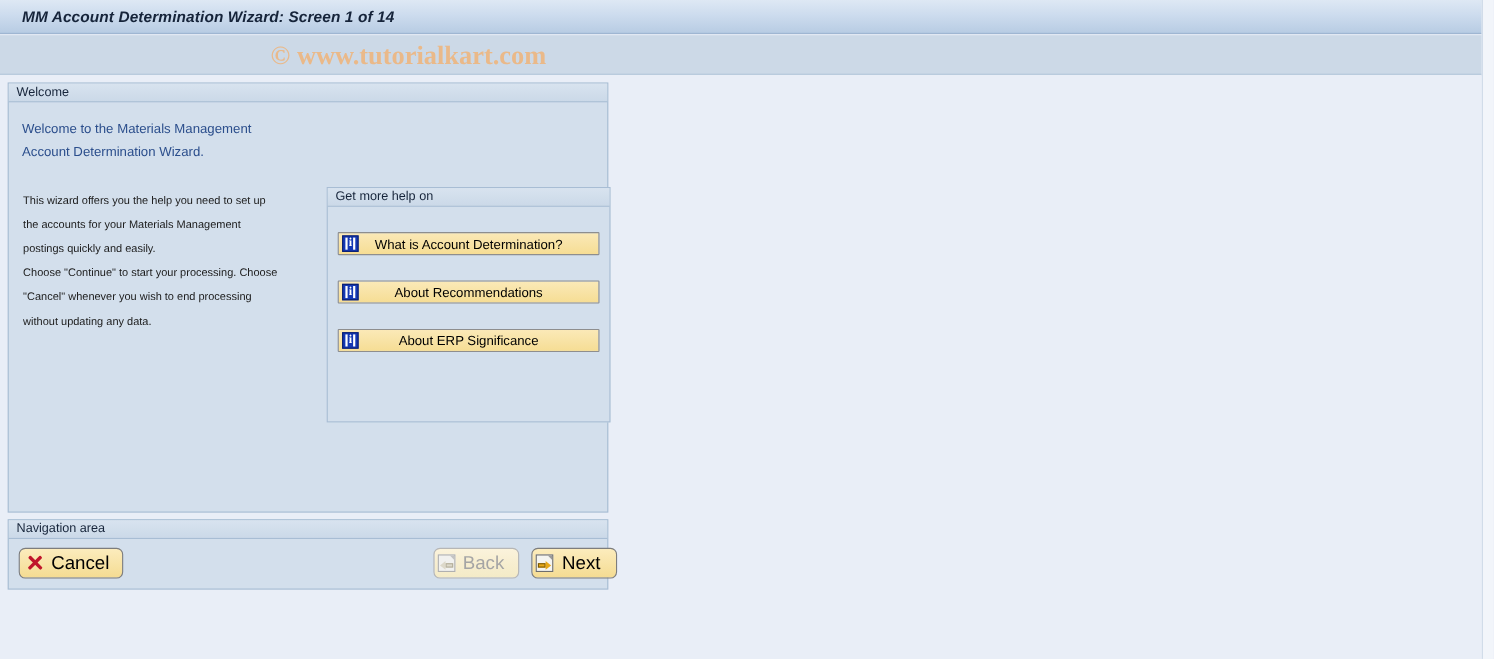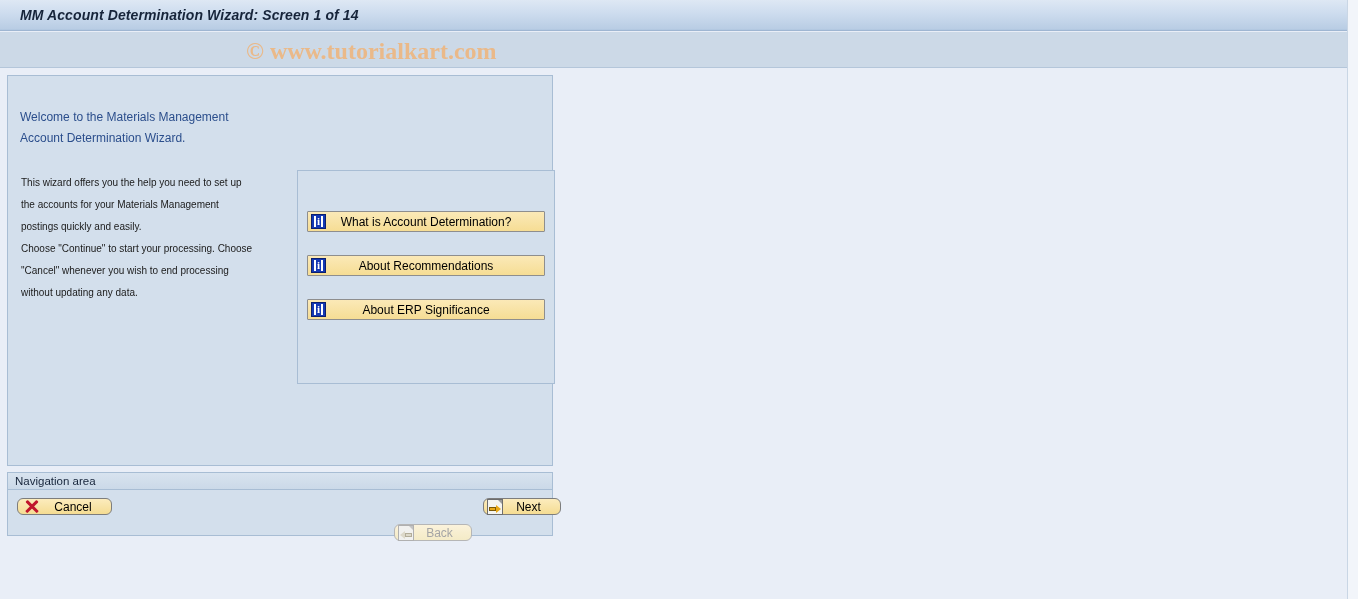--- a/index.html
+++ b/index.html
@@ -202,28 +202,28 @@
   #nav-panel {
     left: 7px;
     top: 403px;
     width: 546px;
     height: 64px;
   }
   #nav-panel > .gb-header { width: 544px; }
 
   .nav-button {
     position: absolute;
-    height: 17px;
+    height: 28px;
     background: linear-gradient(to bottom, #fcecbd 0%, #f8e4a8 50%, #f5dc92 100%);
     border: 1px solid #7d7d7d;
     border-radius: 6px;
     box-sizing: border-box;
     display: flex;
     align-items: center;
-    font-size: 12px;
+    font-size: 17px;
     color: #000;
     cursor: pointer;
     white-space: nowrap;
   }
   .nav-button.disabled {
     background: linear-gradient(to bottom, #fbf3dc 0%, #f7eed0 50%, #f4ebc7 100%);
     border-color: #b6b6b6;
     color: #a5a5a5;
     cursor: default;
   }
@@ -235,21 +235,20 @@
 
   #cancel-button {
     left: 9px;
     top: 25px;
     width: 95px;
   }
   #back-button {
     left: 386px;
     top: 25px;
     width: 78px;
-    margin-top: 26px;
   }
   #next-button {
     left: 475px;
     top: 25px;
     width: 78px;
   }
 
   .x-icon {
     position: relative;
     width: 18px;
@@ -338,30 +337,32 @@
 </div>
 
 <div id="subbar"></div>
 <div id="watermark">© www.tutorialkart.com</div>
 
 <div id="right-strip"></div>
 
 <div id="content-area">
 
   <div class="groupbox" id="welcome-panel">
+    <div class="gb-header">Welcome</div>
 
     <div class="welcome-heading" id="welcome-line1">Welcome to the Materials Management</div>
     <div class="welcome-heading" id="welcome-line2">Account Determination Wizard.</div>
 
     <div id="welcome-body">
       <p class="p">This wizard offers you the help you need to set up the accounts for your Materials Management postings quickly and easily.</p>
       <p class="p">Choose "Continue" to start your processing. Choose "Cancel" whenever you wish to end processing without updating any data.</p>
     </div>
 
     <div class="groupbox" id="help-panel">
+      <div class="gb-header">Get more help on</div>
 
       <div class="help-button" id="help-btn-0">
         <span class="info-icon">
             <span>i</span>
           </span>
         <span>What is Account Determination?</span>
       </div>
 
       <div class="help-button" id="help-btn-1">
         <span class="info-icon">

